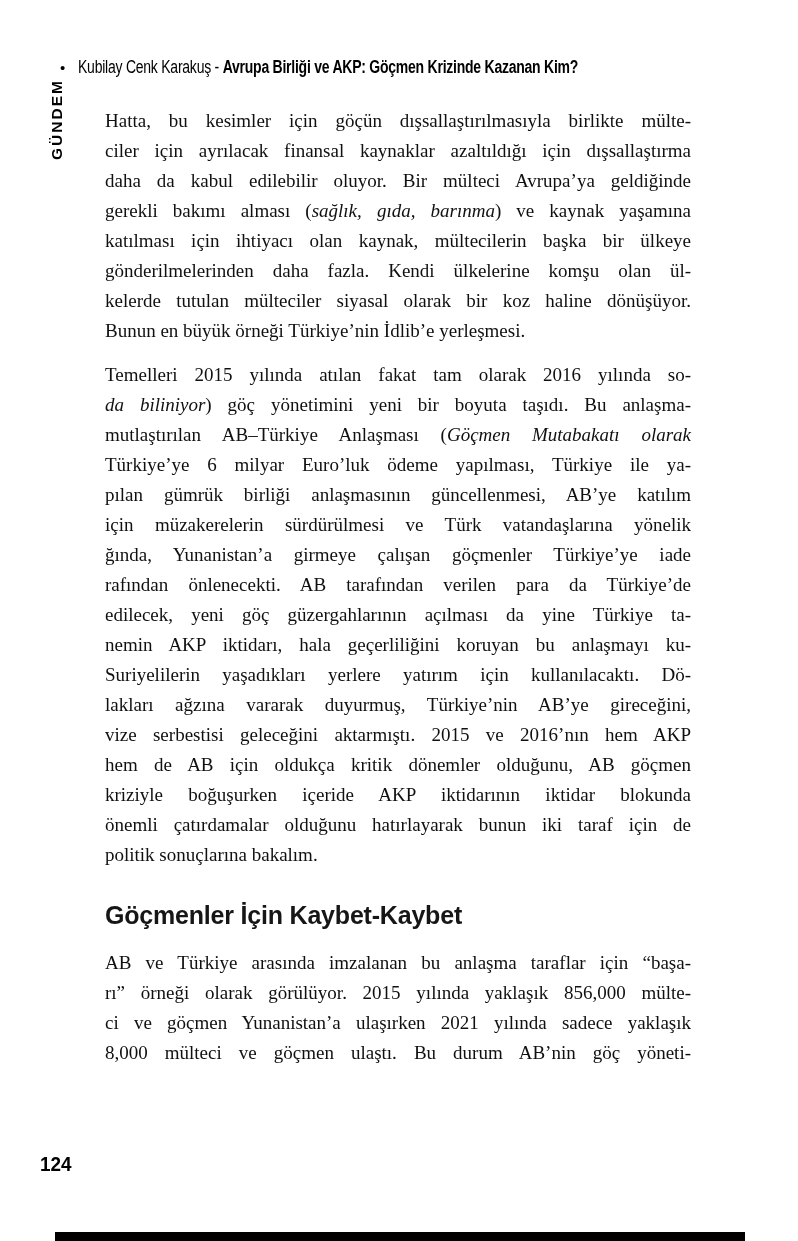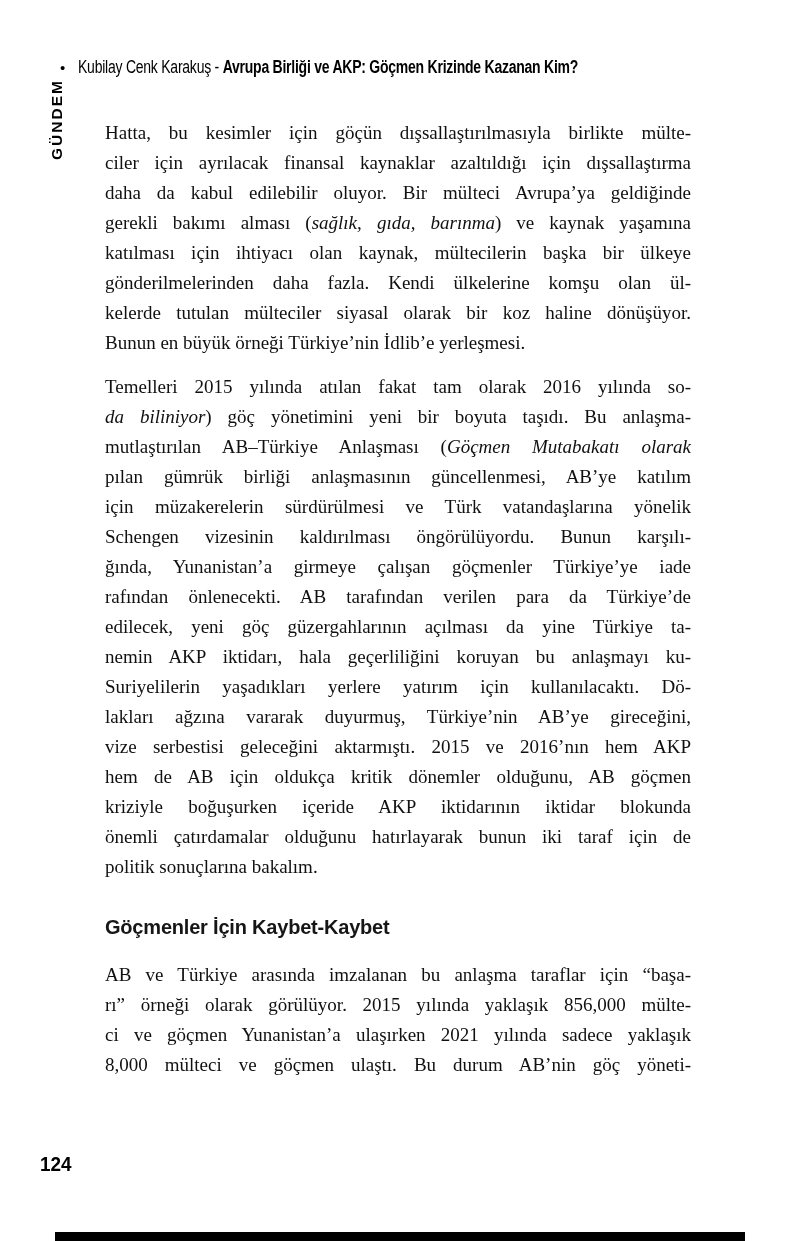--- a/index.html
+++ b/index.html
@@ -21,27 +21,27 @@
   .gundem{
     position:absolute;left:48px;top:160px;transform:rotate(-90deg);
     transform-origin:0 0;white-space:nowrap;
     font-family:"Liberation Sans",sans-serif;font-weight:700;
     font-size:15.5px;letter-spacing:2px;color:#000;
   }
   .bodytext{
     position:absolute;left:105px;top:106px;width:586px;
     font-size:19px;line-height:30px;color:#101010;
   }
-  .para{margin:12px 0 14px 0;}
+  .para{margin:0 0 14px 0;}
   .line{text-align:justify;text-align-last:justify;}
   .line.lastline{text-align-last:left;}
   .it{font-style:italic;}
   .section-heading{
     font-family:"Liberation Sans",sans-serif;font-weight:700;
-    font-size:20px;line-height:34px;margin:28px 0 16px 0;color:#161616;
+    font-size:25px;line-height:34px;margin:28px 0 16px 0;color:#161616;
     letter-spacing:-.2px;
   }
   .pagenum{
     position:absolute;left:40px;top:1152px;
     font-family:"Liberation Sans",sans-serif;font-weight:700;font-size:21px;
     transform:scaleX(.9);transform-origin:0 0;color:#000;
   }
   .bottom-bar{
     position:absolute;left:55px;bottom:0;width:690px;height:9px;background:#000;
   }
@@ -68,23 +68,23 @@
           <div class="line"><span>gerekli bakımı alması (</span><span class="it">sağlık, gıda, barınma</span><span>) ve kaynak yaşamına</span></div>
           <div class="line"><span>katılması için ihtiyacı olan kaynak, mültecilerin başka bir ülkeye</span></div>
           <div class="line"><span>gönderilmelerinden daha fazla. Kendi ülkelerine komşu olan ül-</span></div>
           <div class="line"><span>kelerde tutulan mülteciler siyasal olarak bir koz haline dönüşüyor.</span></div>
           <div class="line lastline"><span>Bunun en büyük örneği Türkiye’nin İdlib’e yerleşmesi.</span></div>
         </div>
         <div class="para">
           <div class="line"><span>Temelleri 2015 yılında atılan fakat tam olarak 2016 yılında so-</span></div>
           <div class="line"><span class="it">da biliniyor</span><span>) göç yönetimini yeni bir boyuta taşıdı. Bu anlaşma-</span></div>
           <div class="line"><span>mutlaştırılan AB–Türkiye Anlaşması (</span><span class="it">Göçmen Mutabakatı olarak</span></div>
+          <div class="line"><span>Türkiye’ye 6 milyar Euro’luk ödeme yapılması, Türkiye ile ya-</span></div>
           <div class="line"><span>pılan gümrük birliği anlaşmasının güncellenmesi, AB’ye katılım</span></div>
           <div class="line"><span>için müzakerelerin sürdürülmesi ve Türk vatandaşlarına yönelik</span></div>
-          <div class="line"><span>Schengen vizesinin kaldırılması öngörülüyordu. Bunun karşılı-</span></div>
           <div class="line"><span>ğında, Yunanistan’a girmeye çalışan göçmenler Türkiye’ye iade</span></div>
           <div class="line"><span>rafından önlenecekti. AB tarafından verilen para da Türkiye’de</span></div>
           <div class="line"><span>edilecek, yeni göç güzergahlarının açılması da yine Türkiye ta-</span></div>
           <div class="line"><span>nemin AKP iktidarı, hala geçerliliğini koruyan bu anlaşmayı ku-</span></div>
           <div class="line"><span>Suriyelilerin yaşadıkları yerlere yatırım için kullanılacaktı. Dö-</span></div>
           <div class="line"><span>lakları ağzına vararak duyurmuş, Türkiye’nin AB’ye gireceğini,</span></div>
           <div class="line"><span>vize serbestisi geleceğini aktarmıştı. 2015 ve 2016’nın hem AKP</span></div>
           <div class="line"><span>hem de AB için oldukça kritik dönemler olduğunu, AB göçmen</span></div>
           <div class="line"><span>kriziyle boğuşurken içeride AKP iktidarının iktidar blokunda</span></div>
           <div class="line"><span>önemli çatırdamalar olduğunu hatırlayarak bunun iki taraf için de</span></div>

